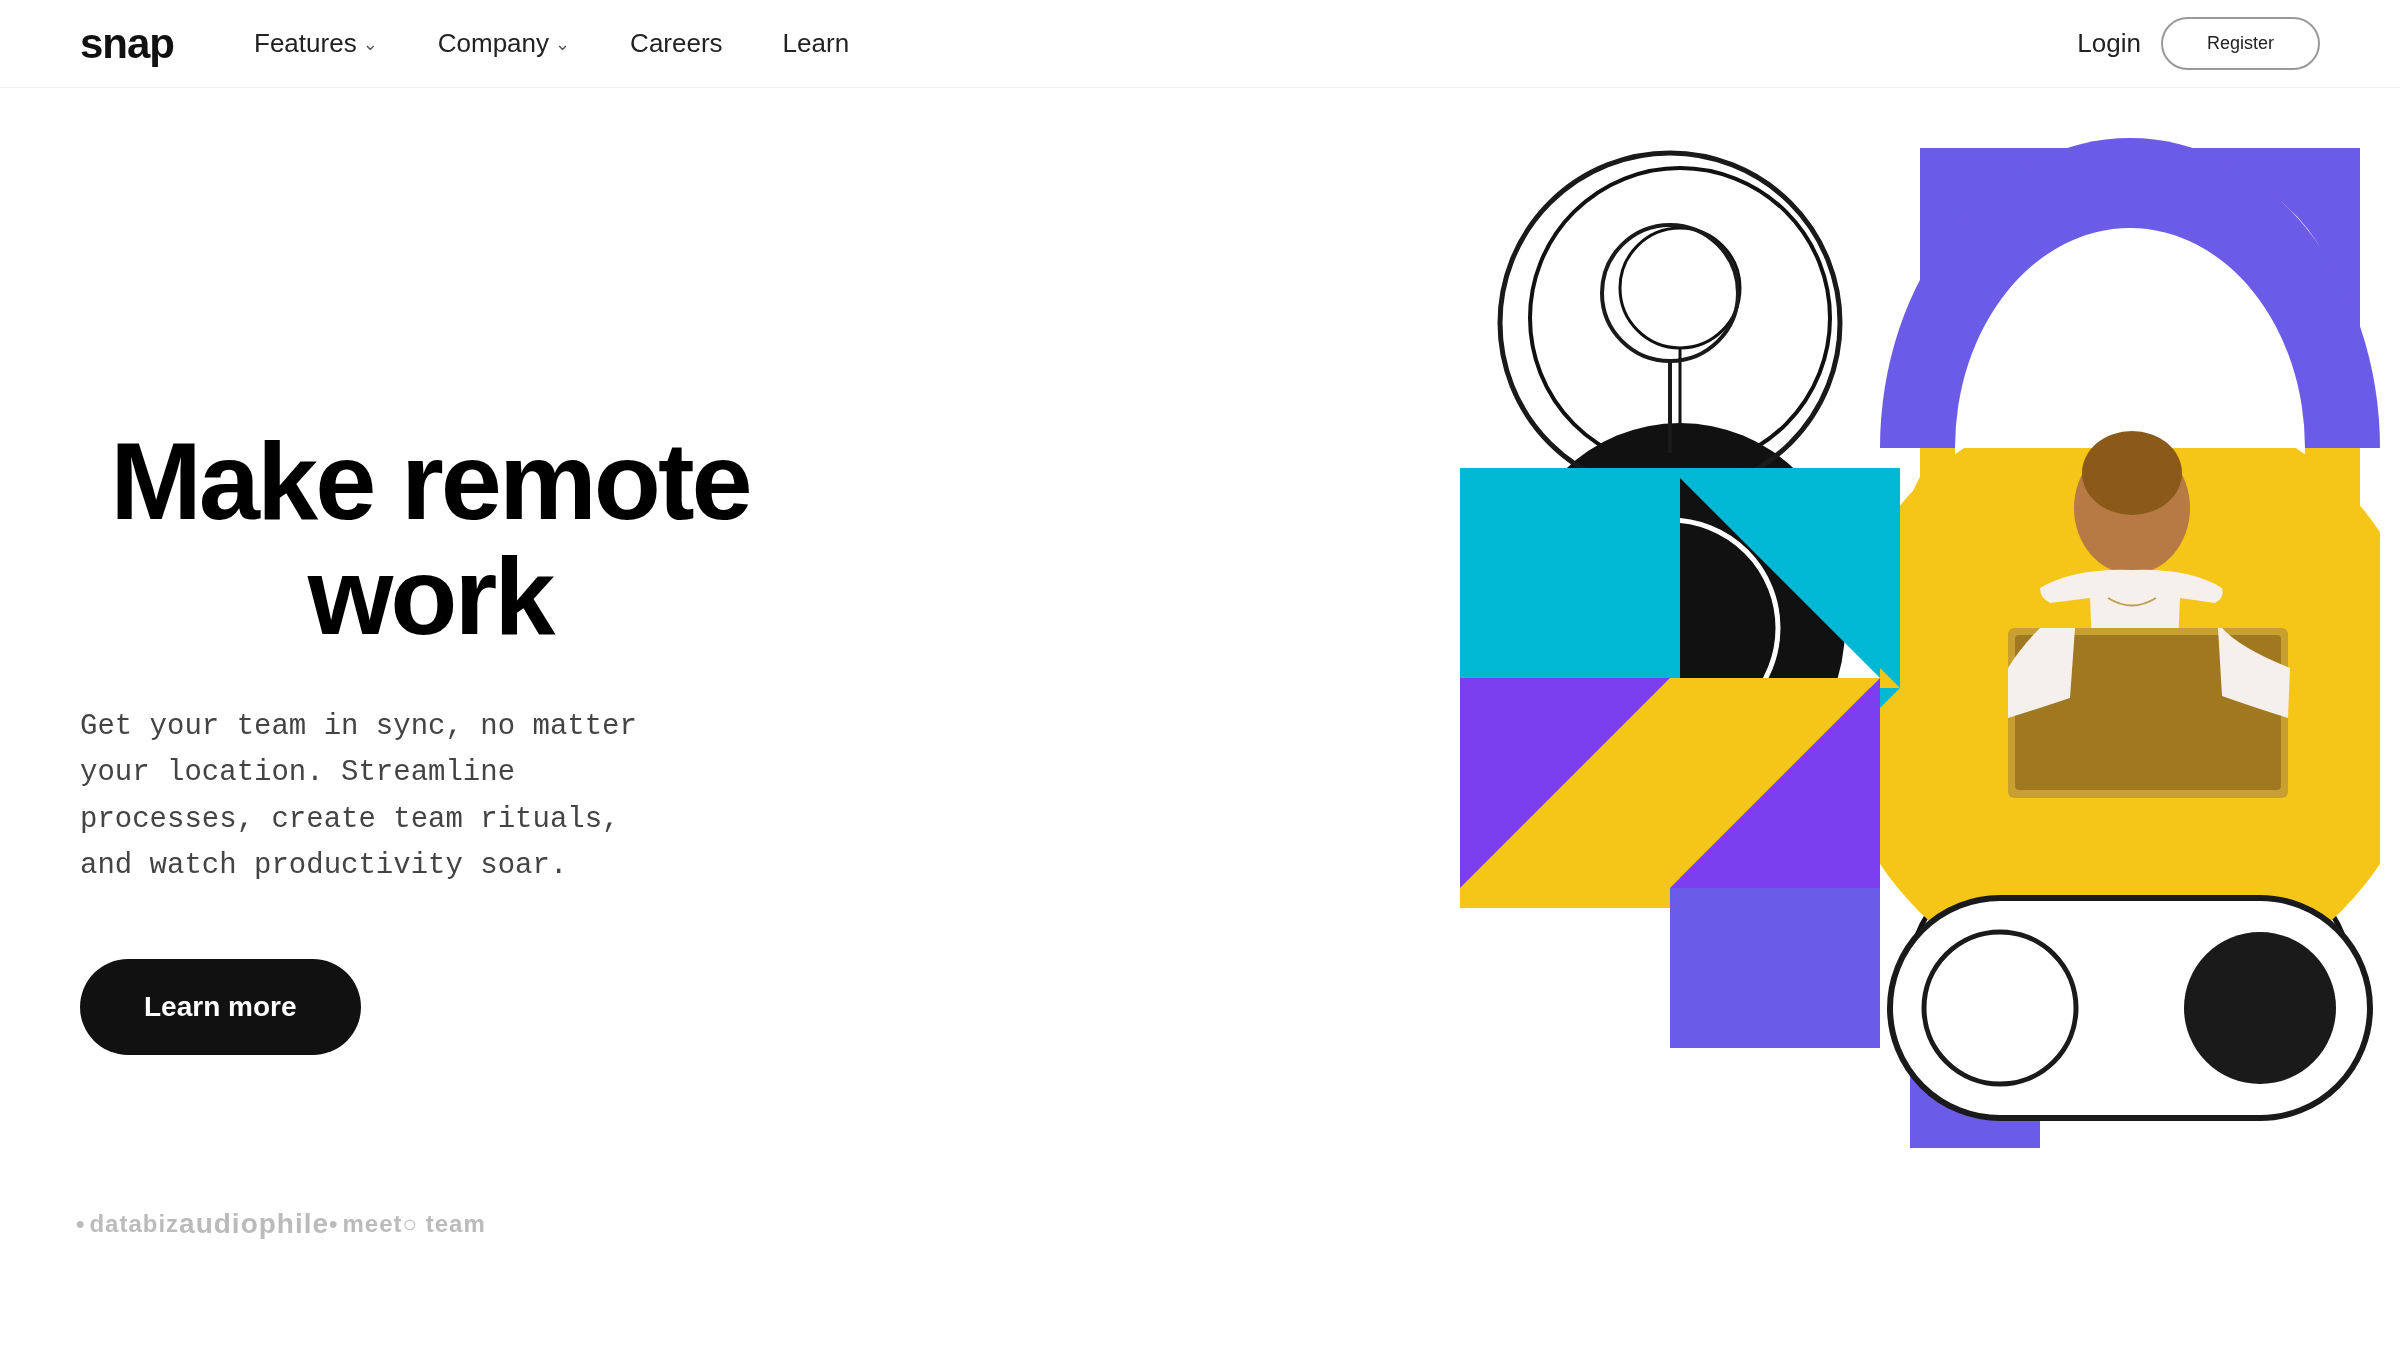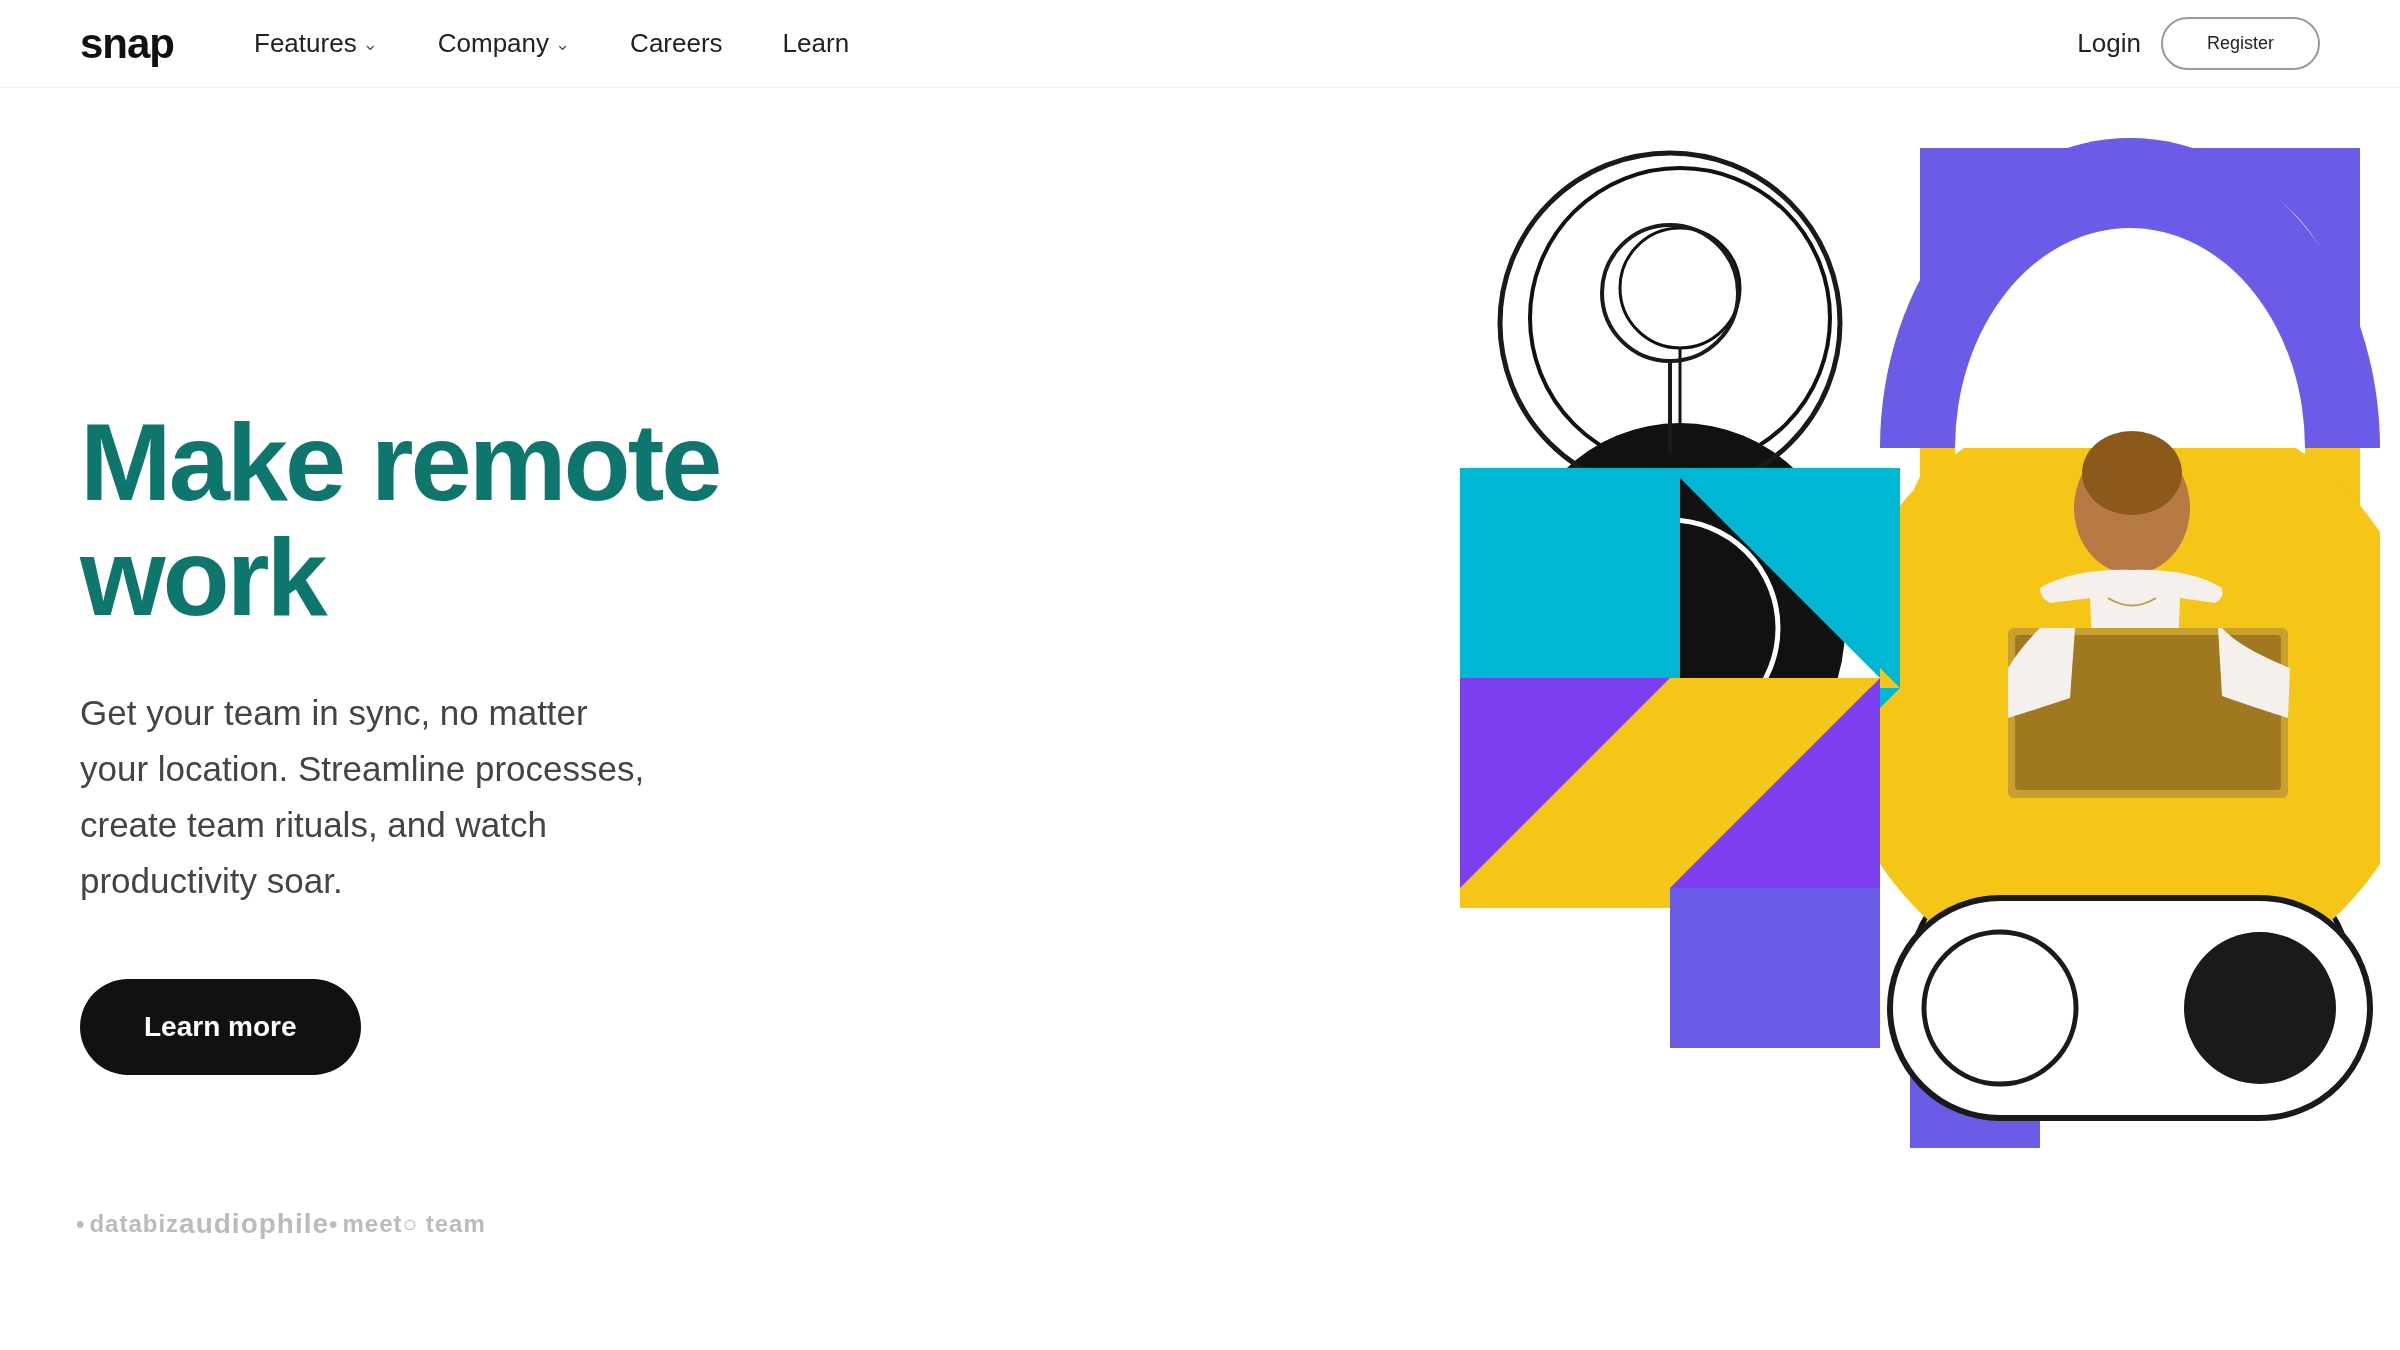--- a/index.html
+++ b/index.html
@@ -93,32 +93,34 @@
 
     
     .left-content {
       flex: 0 0 700px;
       padding-top: 60px;
     }
 
     .hero-title {
       font-size: 110px;
       font-weight: 800;
-      color: #0f766e;
+      color: #000000;
       line-height: 1.05;
       letter-spacing: -3px;
       margin-bottom: 50px;
+      text-align: center;
     }
 
     .hero-subtitle {
-      font-size: 35px;
+      font-size: 29px;
       color: #444;
       line-height: 1.6;
       max-width: 580px;
       margin-bottom: 70px;
+      font-family: Liberation Mono, monospace;
     }
 
     .btn-learn-more {
       background: #111;
       color: #fff;
       border: none;
       border-radius: 50px;
       font-size: 28px;
       font-weight: 600;
       padding: 32px 64px;

